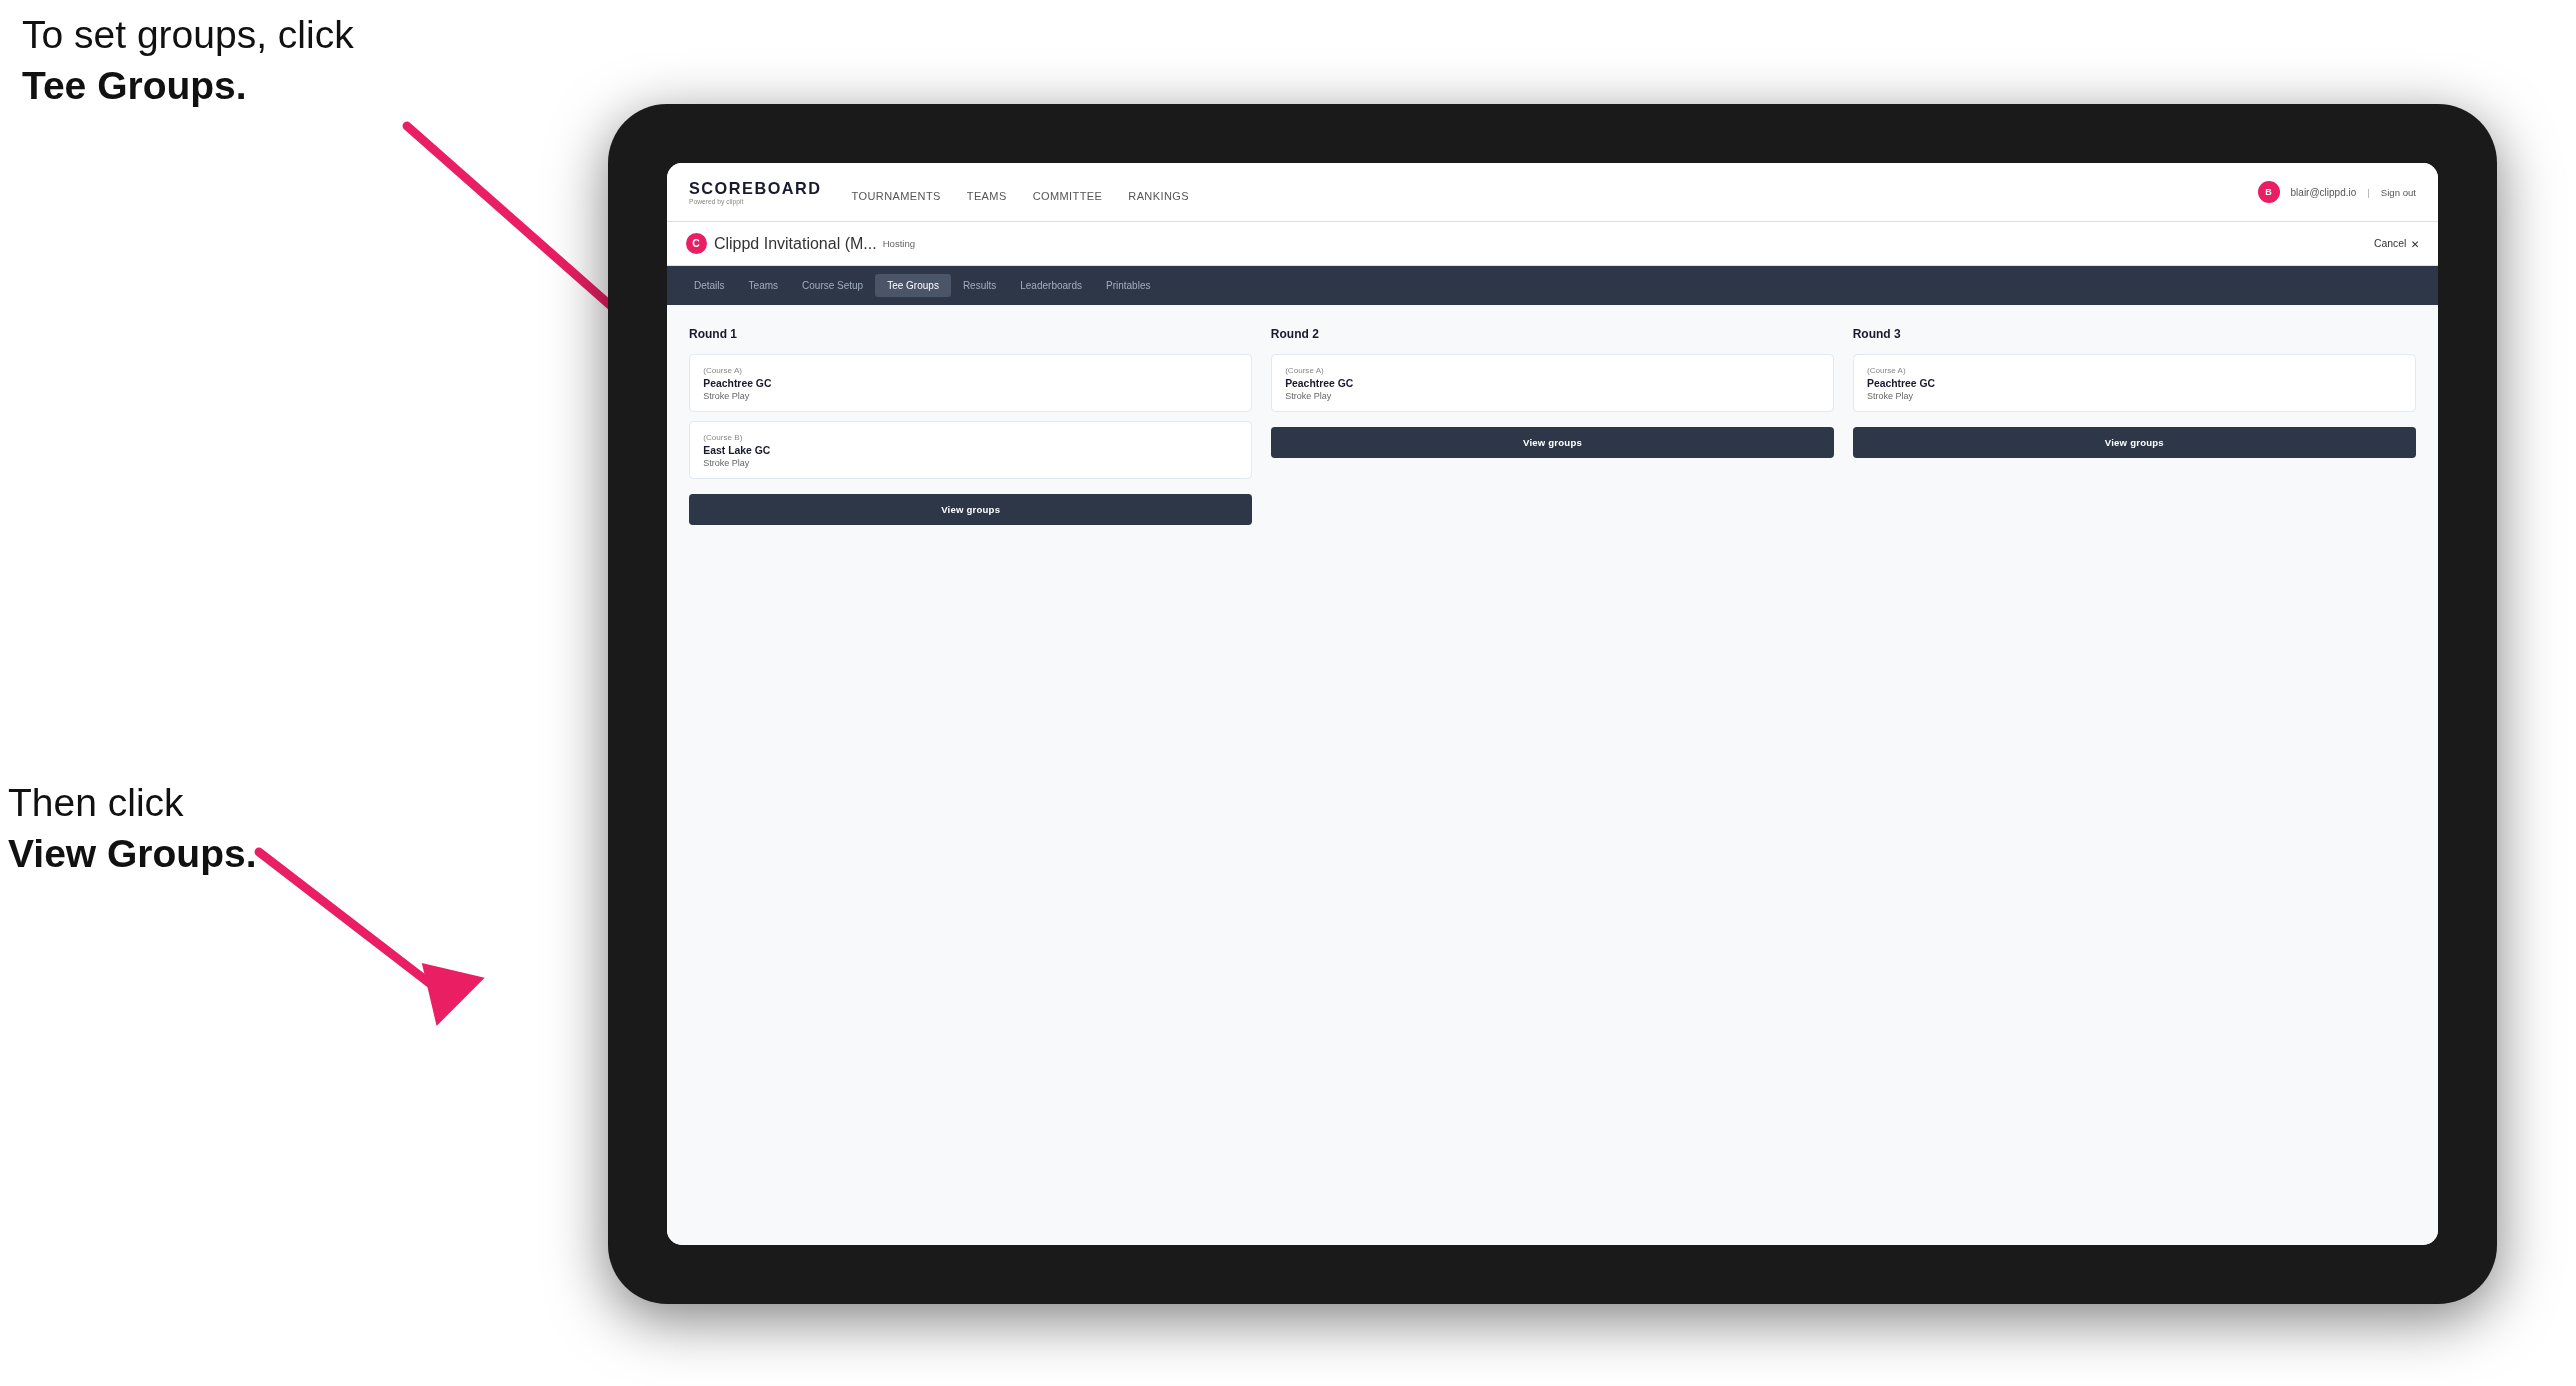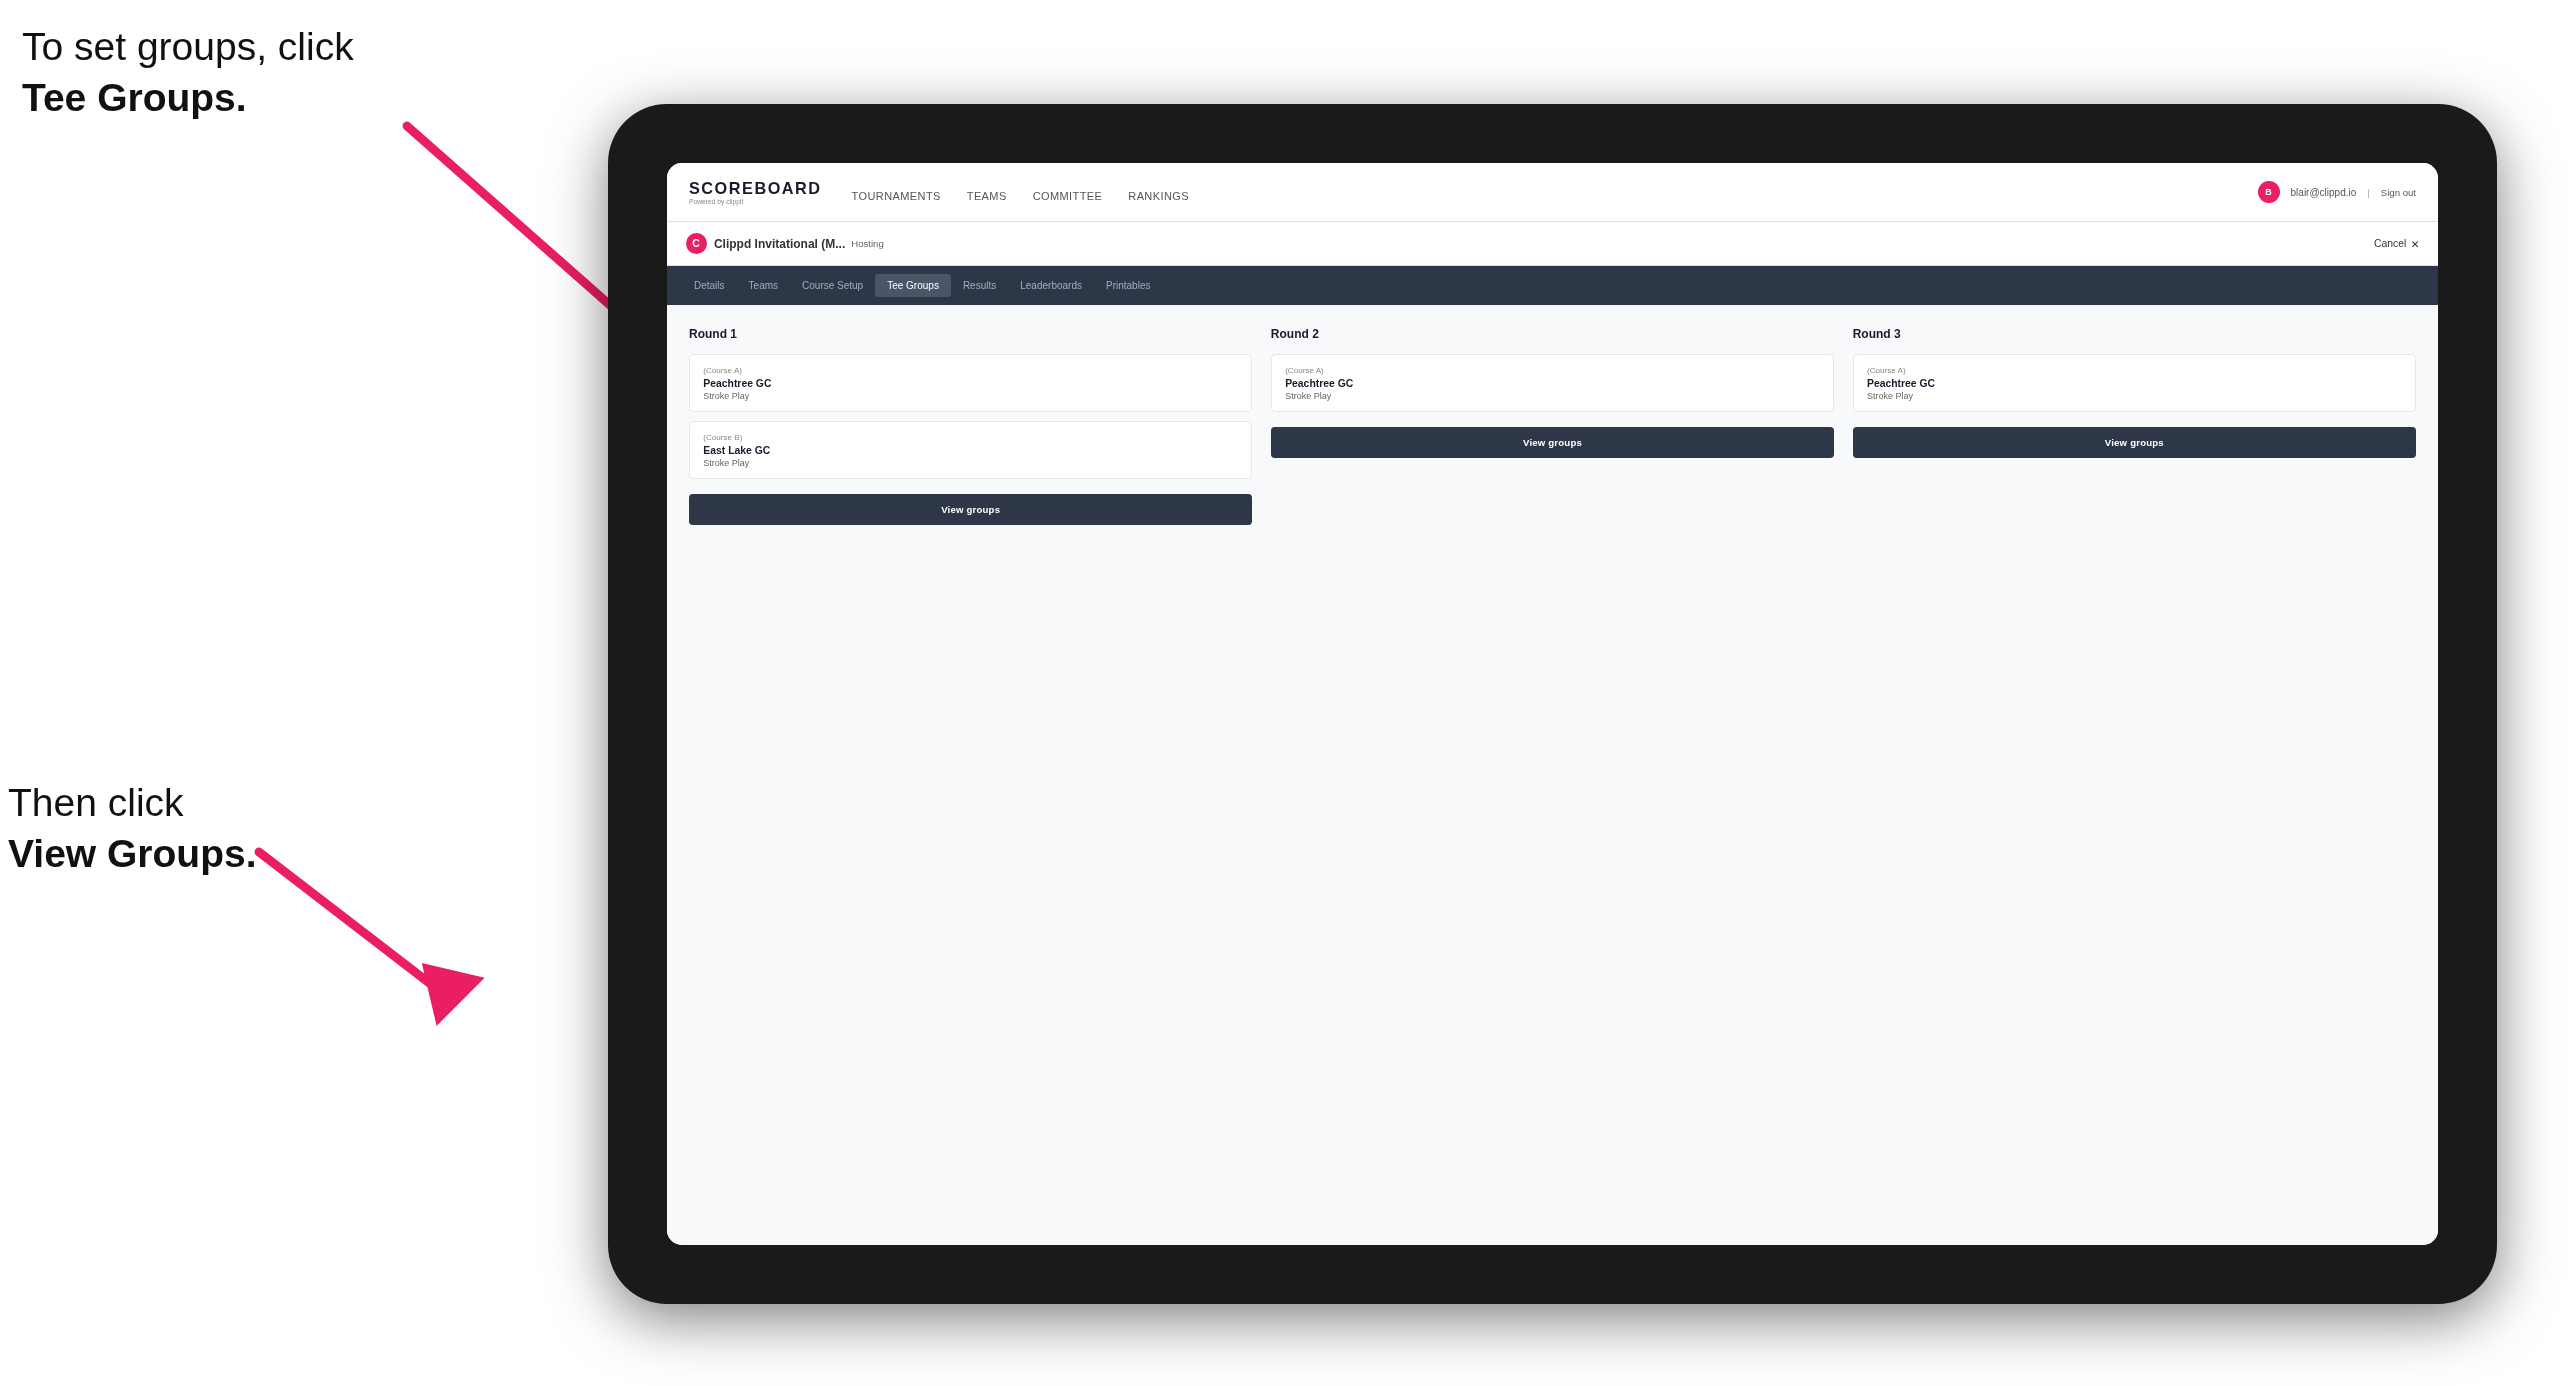--- a/index.html
+++ b/index.html
@@ -8,21 +8,21 @@
       font-family: -apple-system, BlinkMacSystemFont, 'Segoe UI', Arial, sans-serif;
       width: 2576px;
       height: 1386px;
       position: relative;
       overflow: hidden;
     }
 
     
     .instruction-top {
       position: absolute;
-      top: 22px;
+      top: 10px;
       left: 22px;
       font-size: 39px;
       color: #111;
       line-height: 1.3;
     }
     .instruction-top strong {
       font-weight: 900;
     }
 
     
@@ -180,23 +180,23 @@
       color: white;
       font-size: 10.4px;
       font-weight: bold;
       text-align: center;
       line-height: 21px;
       margin-right: 7.4px;
       flex-shrink: 0;
     }
 
     .tournament-name {
-      font-size: 12px;
+      font-size: 16px;
       color: #333;
-      font-weight: 700;
+      font-weight: 400;
     }
 
     .tournament-status {
       font-size: 9.6px;
       color: #666;
       margin-left: 6px;
     }
 
     .cancel-btn {
       margin-left: auto;

